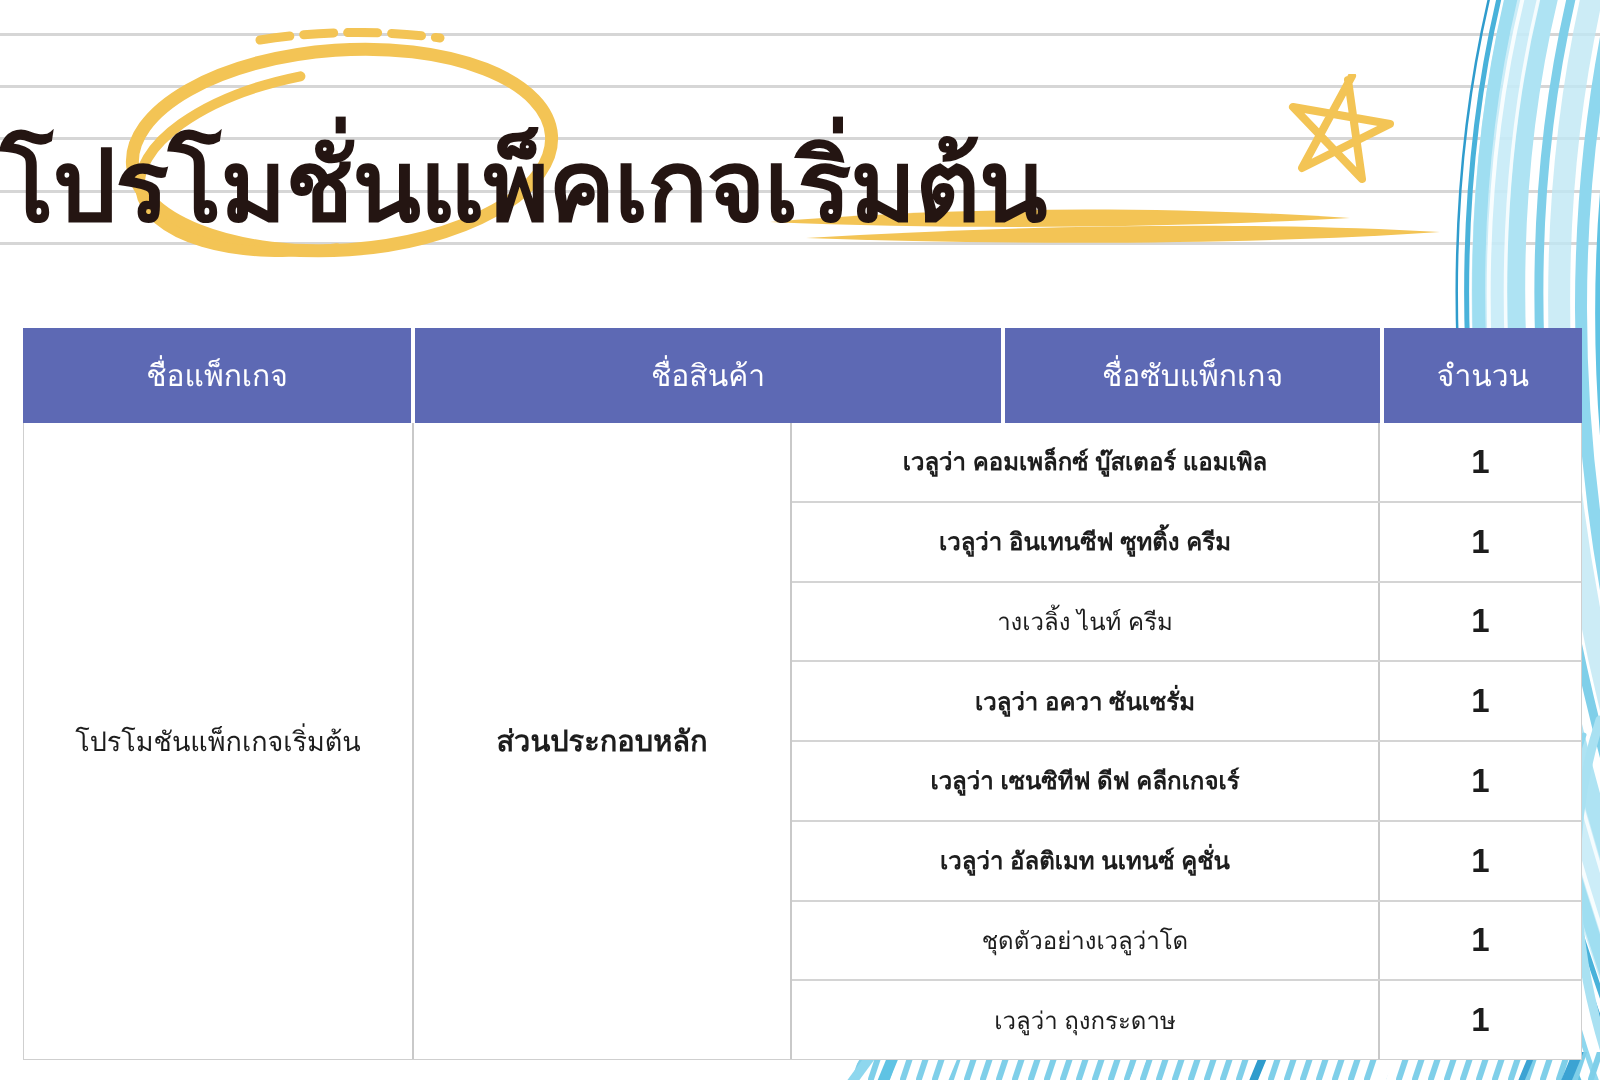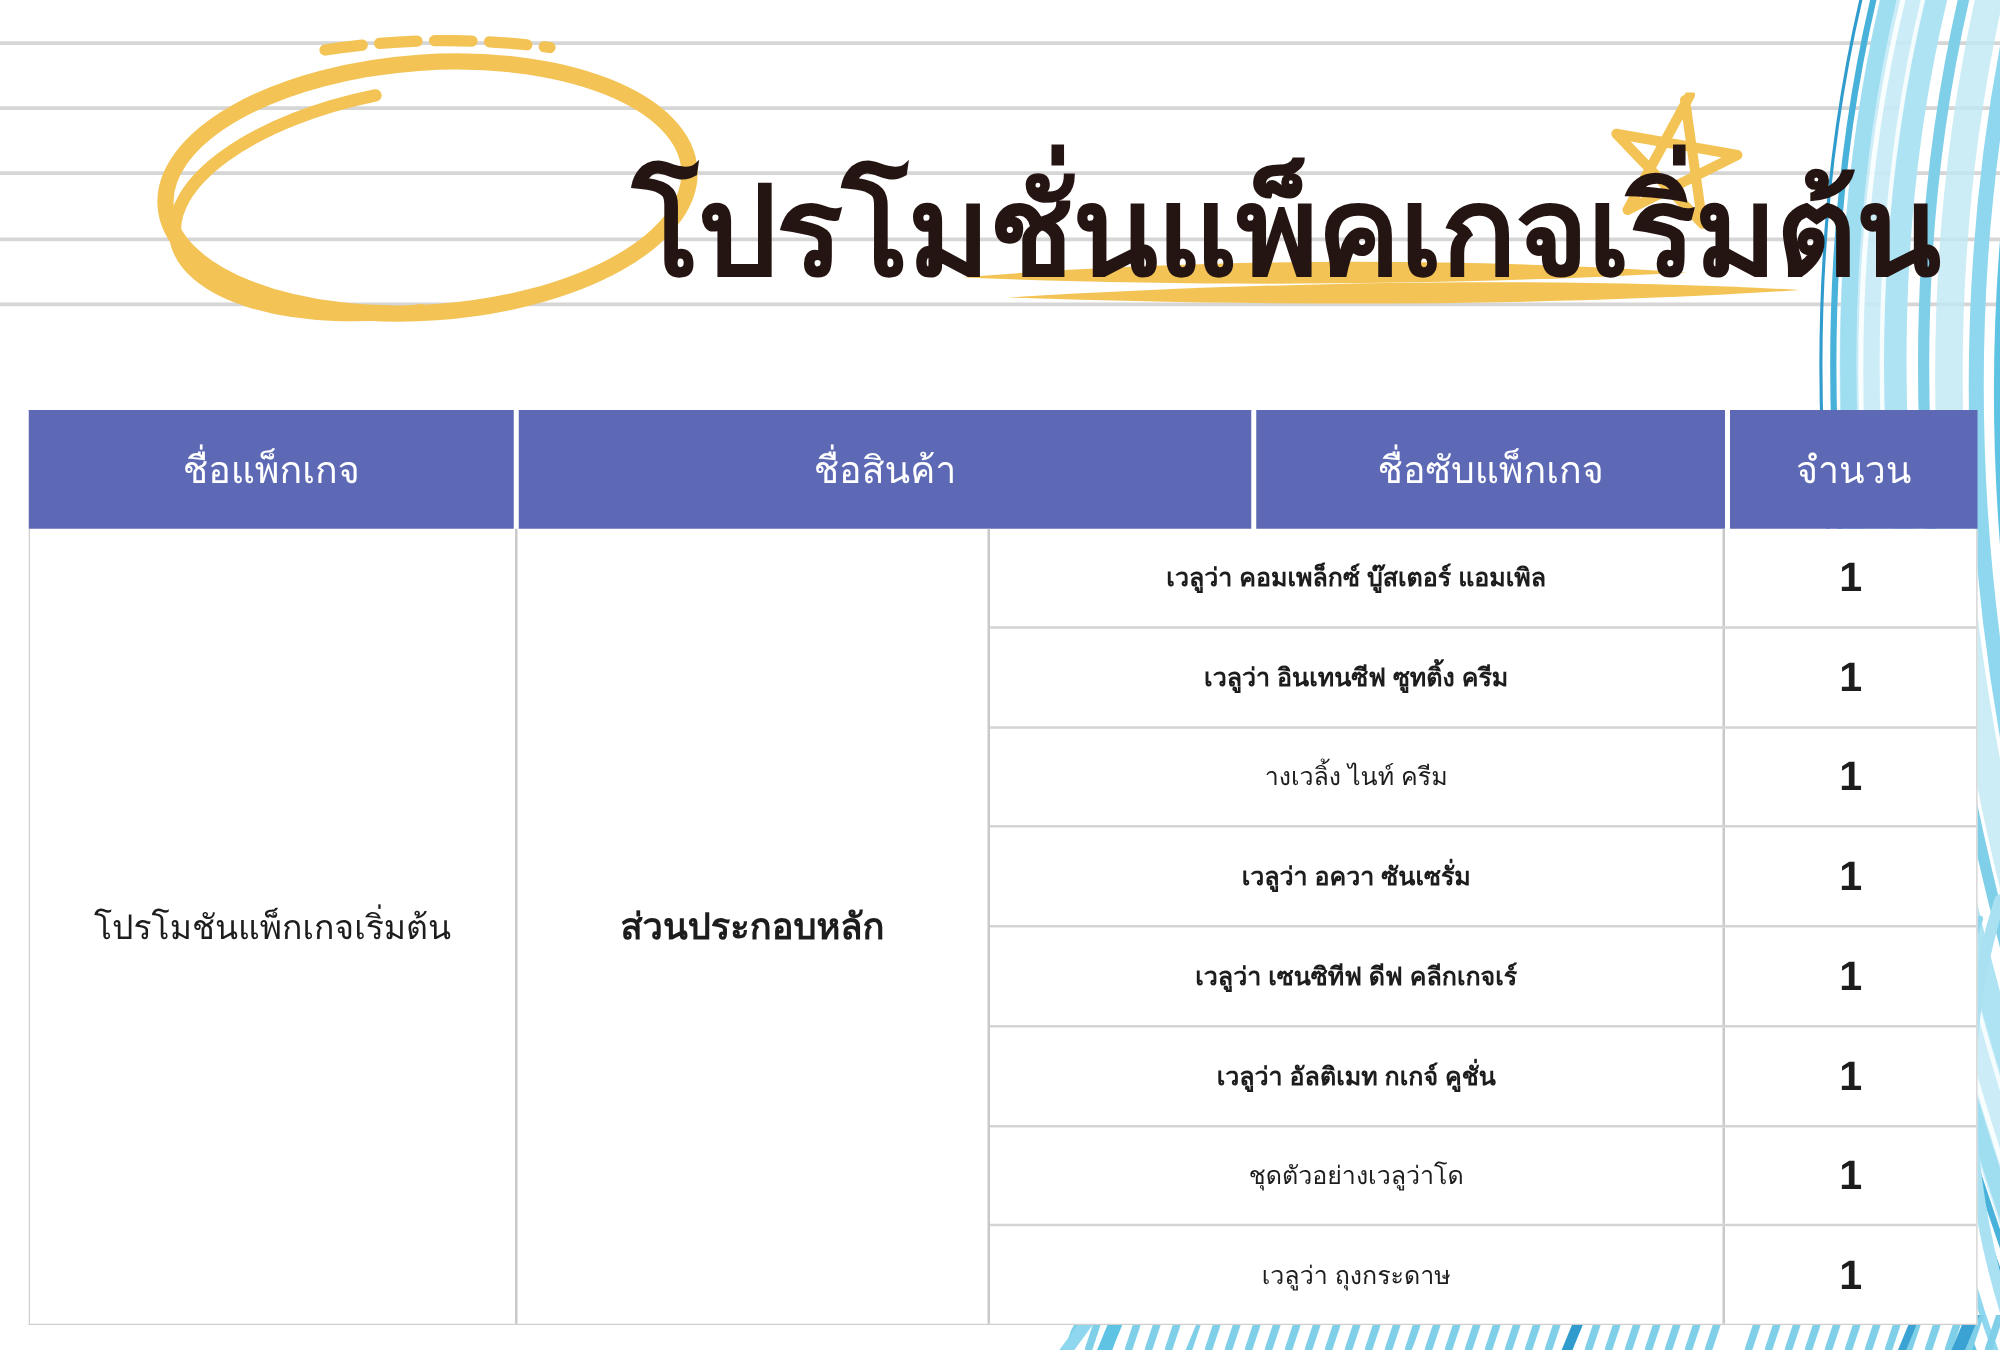--- a/index.html
+++ b/index.html
@@ -16,39 +16,39 @@
 
   
   .deco{position:absolute;pointer-events:none;}
   #rightStripes{left:1300px;top:0;z-index:1;}
   #bottomStripes{left:820px;top:1052px;z-index:1;}
   #circleDoodle{left:110px;top:28px;z-index:2;}
   #underlineDoodle{left:740px;top:198px;z-index:2;}
   #starDoodle{left:1282px;top:74px;z-index:2;}
 
   
-  .title{position:absolute;left:0;top:48px;width:1552px;z-index:3;text-align:right;
+  .title{position:absolute;left:0;top:48px;width:1552px;z-index:3;text-align:left;
          font-size:100px;line-height:1.42;font-weight:600;color:var(--title-color);
          letter-spacing:-1px;}
 
   
   .pkg-table{position:absolute;left:23px;top:328px;width:1559px;z-index:4;color:var(--body-text);}
   .thead{display:flex;height:95px;gap:4px;}
   .th{background:var(--header-bg);color:var(--header-text);display:flex;align-items:center;
       justify-content:center;font-size:30px;font-weight:500;}
   .th1{width:388px}.th2{width:375px}.th3{width:586px}.th4{flex:1}
   .tbody{display:flex;height:637px;background:#ffffff;border:1px solid #cfcfcf;border-top:none;box-sizing:border-box;}
   .cell{display:flex;align-items:center;justify-content:center;text-align:center;}
   .c1{width:388px;border-right:2px solid #c9c9c9;font-size:27px;}
   .c2{width:376px;border-right:2px solid #c9c9c9;font-size:29px;font-weight:700;}
   .c34{flex:1;display:flex;flex-direction:column;}
   .prow{flex:1;display:flex;border-bottom:2px solid #d4d4d4;}
   .prow:last-child{border-bottom:none;}
   .pname{width:586px;border-right:2px solid #c9c9c9;display:flex;align-items:center;
-         justify-content:center;font-size:20px;font-weight:400;}
+         justify-content:center;font-size:24px;font-weight:400;}
   .pname.bold{font-weight:700;}
   .pqty{flex:1;display:flex;align-items:center;justify-content:center;font-size:33px;font-weight:700;}
 </style>
 </head>
 <body>
 
 <div class="slide">
 
   <div class="nline" style="top:33px"></div>
   <div class="nline" style="top:85px"></div>
@@ -138,21 +138,21 @@
             <div class="pname bold">เวลูว่า อควา ซันเซรั่ม</div>
             <div class="pqty">1</div>
           </div>
 
           <div class="prow">
             <div class="pname bold">เวลูว่า เซนซิทีฟ ดีฟ คลีกเกจเร์</div>
             <div class="pqty">1</div>
           </div>
 
           <div class="prow">
-            <div class="pname bold">เวลูว่า อัลติเมท กเกจ์ คูชั่น</div>
+            <div class="pname bold">เวลูว่า อัลติเมท นเทนซ์ คูชั่น</div>
             <div class="pqty">1</div>
           </div>
 
           <div class="prow">
             <div class="pname">ชุดตัวอย่างเวลูว่าโด</div>
             <div class="pqty">1</div>
           </div>
 
           <div class="prow">
             <div class="pname">เวลูว่า ถุงกระดาษ</div>

